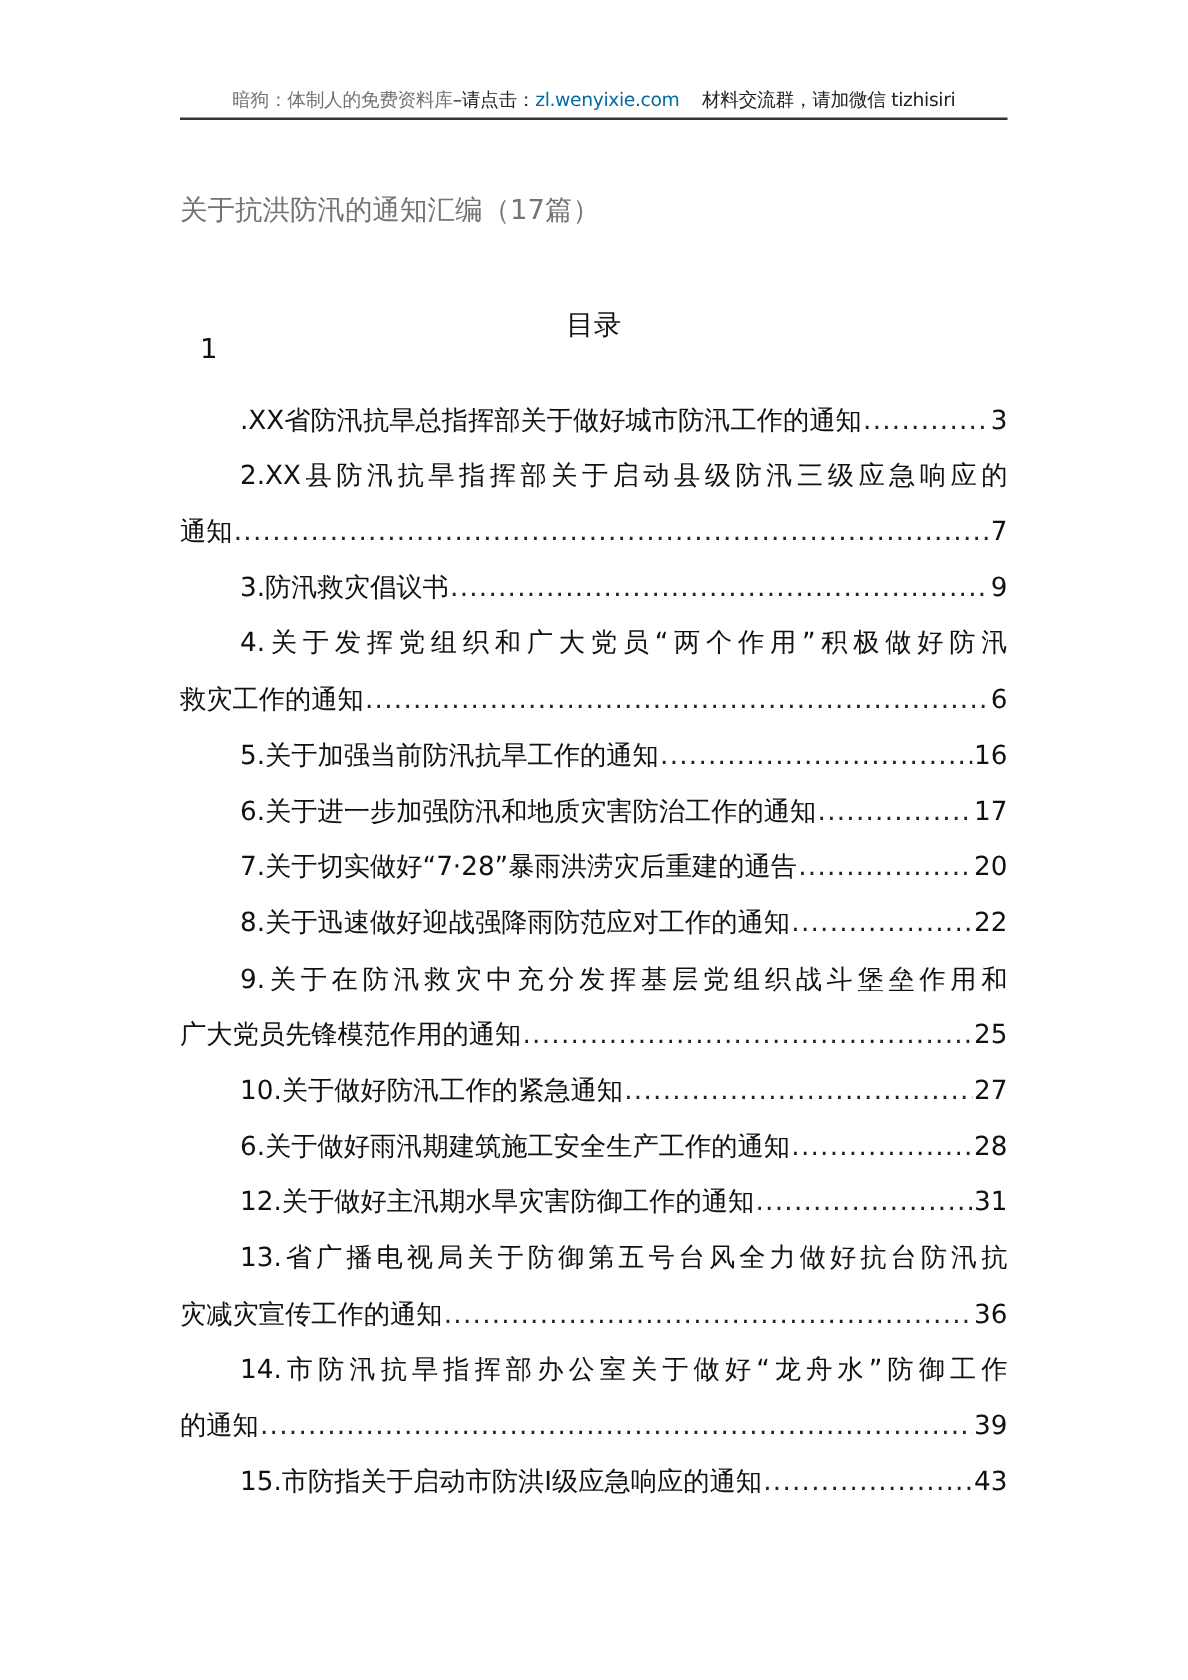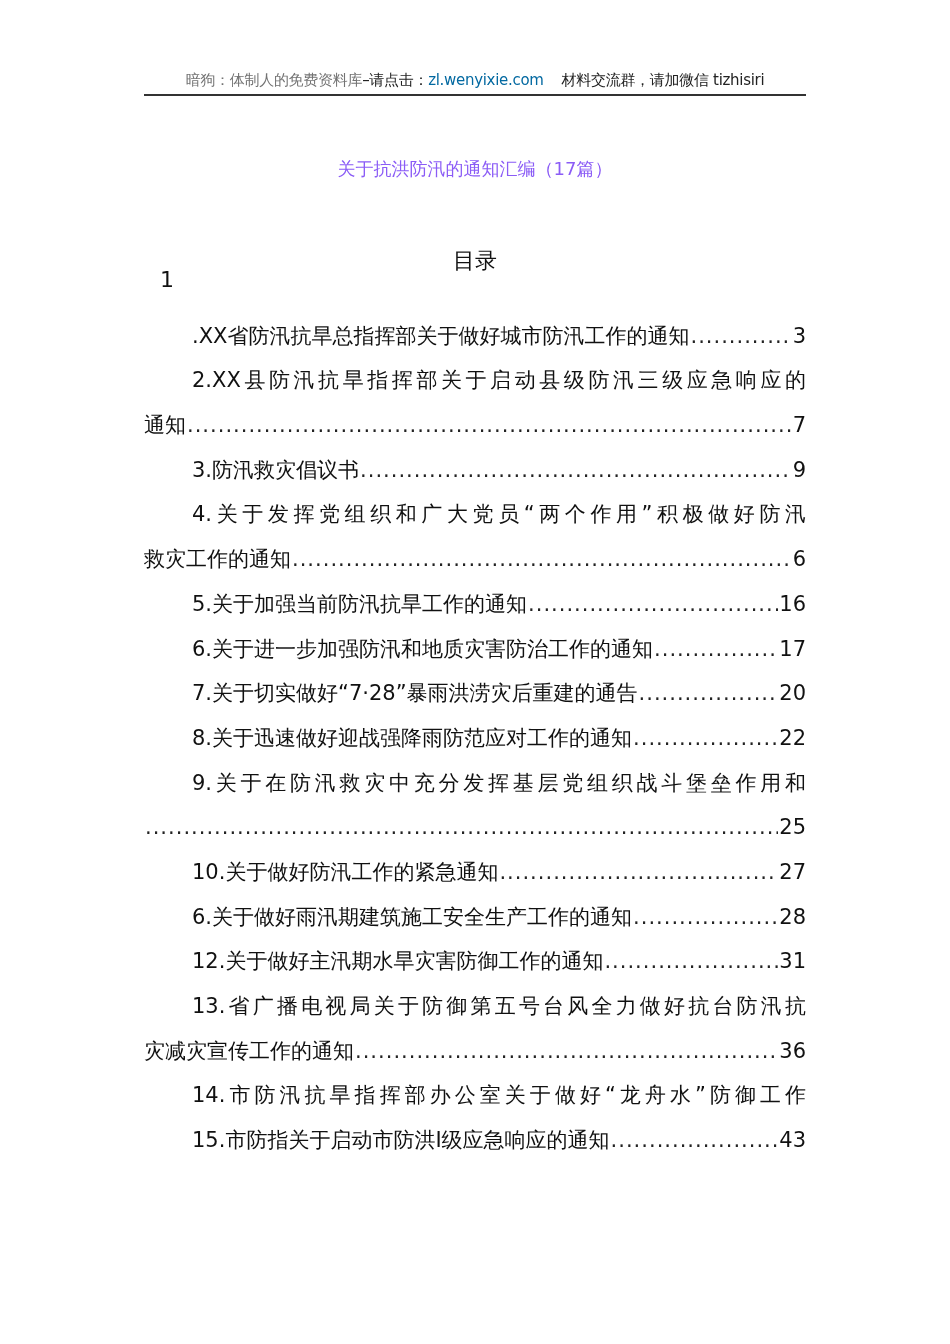--- a/index.html
+++ b/index.html
@@ -43,24 +43,23 @@
       top: 94px;
       width: 662px;
       height: 2px;
       background: #333333;
     }
     .doc-title {
       position: absolute;
       left: 0;
       top: 152px;
       width: 662px;
-      text-align: center;
-      font-size: 18px;
-      line-height: 34px;
-      color: #8b5cf6;
+      font-size: 22px;
+      line-height: 34px;
+      color: #737373;
     }
     .toc-heading {
       position: absolute;
       left: 0;
       top: 224px;
       width: 662px;
       text-align: center;
       font-size: 22px;
       line-height: 34px;
       margin-top: 20px;
@@ -169,20 +168,21 @@
     <div class="toc-line indent">
       <span class="text">8.关于迅速做好迎战强降雨防范应对工作的通知</span>
       <span class="leader"></span>
       <span class="page-num">22</span>
     </div>
 
     <div class="toc-line indent wrap-first">
       <span class="text">9.关于在防汛救灾中充分发挥基层党组织战斗堡垒作用和</span>
     </div>
     <div class="toc-line">
+      <span class="text">广大党员先锋模范作用的通知</span>
       <span class="leader"></span>
       <span class="page-num">25</span>
     </div>
 
     <div class="toc-line indent">
       <span class="text">10.关于做好防汛工作的紧急通知</span>
       <span class="leader"></span>
       <span class="page-num">27</span>
     </div>
 
@@ -202,20 +202,25 @@
       <span class="text">13.省广播电视局关于防御第五号台风全力做好抗台防汛抗</span>
     </div>
     <div class="toc-line">
       <span class="text">灾减灾宣传工作的通知</span>
       <span class="leader"></span>
       <span class="page-num">36</span>
     </div>
 
     <div class="toc-line indent wrap-first">
       <span class="text">14.市防汛抗旱指挥部办公室关于做好“龙舟水”防御工作</span>
+    </div>
+    <div class="toc-line">
+      <span class="text">的通知</span>
+      <span class="leader"></span>
+      <span class="page-num">39</span>
     </div>
 
     <div class="toc-line indent">
       <span class="text">15.市防指关于启动市防洪Ⅰ级应急响应的通知</span>
       <span class="leader"></span>
       <span class="page-num">43</span>
     </div>
 
   </div>
 </div>

